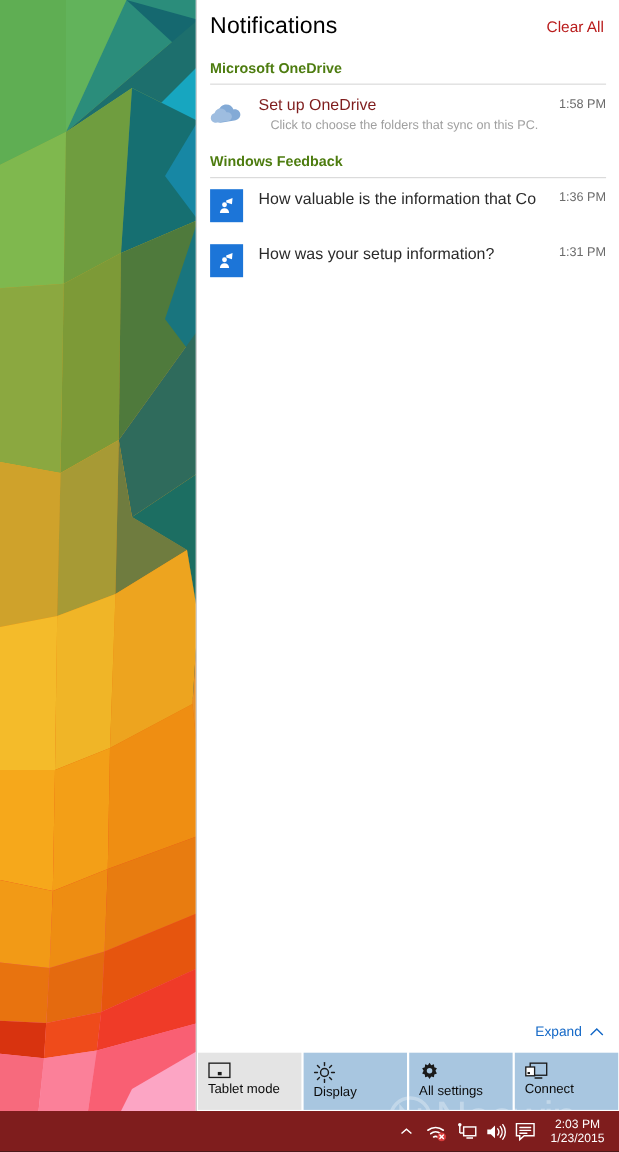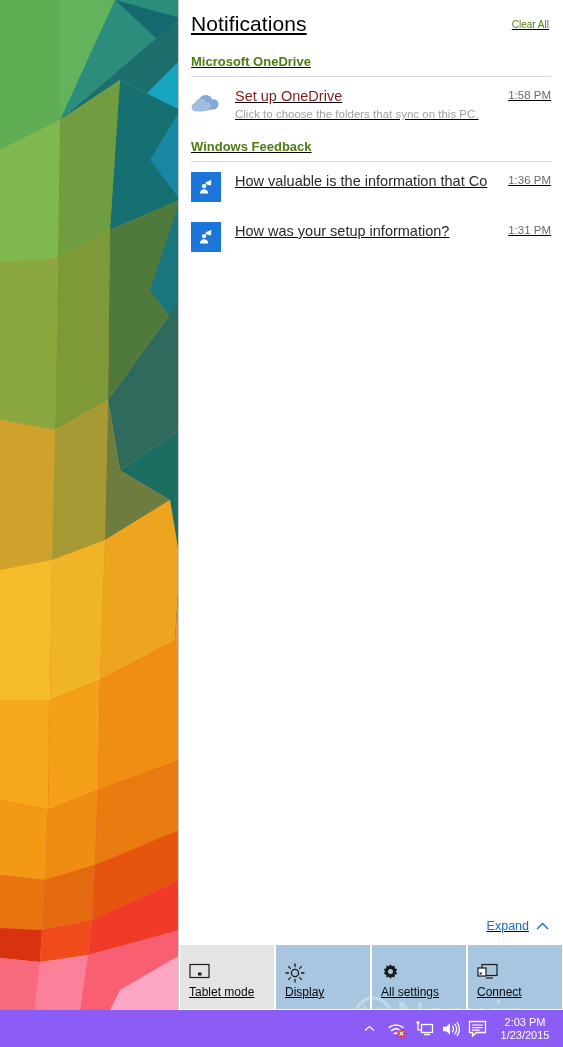--- a/index.html
+++ b/index.html
@@ -21,21 +21,21 @@
     width: 180px; height: 1010px;
     overflow: hidden;
     background: linear-gradient(180deg,#6fb85f 0%,#86b54e 8%,#c8a531 26%,#f5a623 40%,#f08a12 56%,#ea5d10 70%,#ef3b2c 80%,#f7607a 88%,#fb8fae 96%,#fdb0c6 100%);
   }
   #wallpaper svg { position:absolute; left:0; top:0; width:180px; height:1010px; display:block; }
 
   
   #taskbar {
     position: absolute; left: 0; bottom: 0;
     width: 563px; height: 37px;
-    background: #8b5cf6;
+    background: #7f1d1d;
     display: flex; align-items: center; justify-content: flex-end;
   }
   .tray { display: flex; align-items: center; gap: 0px; height: 37px; }
   .tray-item {
     width: 27px; height: 37px;
     display: flex; align-items: center; justify-content: center;
     color: #ffffff;
   }
   .tray-item svg { display:block; }
   #clock {
@@ -66,37 +66,37 @@
     flex: 0 0 auto;
   }
 
   
   #action-center {
     position: absolute;
     left: 178px; top: 0;
     width: 385px; height: 1010px;
     background: #ffffff;
     border-left: 1px solid #c9c9c9;
-    display: flex; flex-direction: column; text-decoration: underline;
+    display: flex; flex-direction: column;
   }
   #ac-header {
     height: 48px;
     display: flex; align-items: center; justify-content: space-between;
     padding: 0 14px 0 12px;
     flex: 0 0 auto;
   }
   #ac-title {
     font-size: 21px;
     color: #000000;
     font-weight: 400;
     letter-spacing: .1px;
   }
   #clear-all {
-    font-size: 10px;
-    color: #4d7c0f;
+    font-size: 14px;
+    color: #b91c1c;
     cursor: pointer;
     white-space: nowrap;
   }
 
   #ac-body { flex: 1 1 auto; overflow: hidden; }
 
   .group-title {
     font-size: 13px;
     font-weight: bold;
     color: #4d7c0f;
@@ -132,20 +132,21 @@
     white-space: nowrap;
     overflow: hidden;
   }
   .notif-title.dark { color: #2a2a2a; }
   .notif-sub {
     font-size: 11.5px;
     color: #a0a0a0;
     line-height: 17px;
     white-space: nowrap;
     overflow: hidden;
+    text-align: center;
   }
   .notif-time {
     font-size: 11.5px;
     color: #6b6b6b;
     flex: 0 0 auto;
     margin-left: 8px;
     padding-top: 2px;
     white-space: nowrap;
   }
 
@@ -160,24 +161,24 @@
     font-size: 12.5px; color: #1569c7; cursor: pointer;
     display: flex; align-items: center; gap: 7px;
   }
   #quick-actions {
     display: grid;
     grid-template-columns: repeat(4, 1fr);
     gap: 2px;
     padding: 0 1px 1px 1px;
   }
   .qa-tile {
-    height: 64px;
+    height: 52px;
     background: #a8c6e0;
-    padding: 8px 7px 0 9px;
-    display: flex; flex-direction: column; justify-content: center;
+    padding: 8px 7px 12px 9px;
+    display: flex; flex-direction: column; justify-content: space-between;
     cursor: pointer;
     color: #0b0b0b;
   }
   .qa-tile.off { background: #e4e4e4; }
   .qa-icon { height: 22px; display: flex; align-items: flex-start; }
   .qa-label { font-size: 12px; line-height: 14px; }
 </style>
 </head>
 <body>
 

